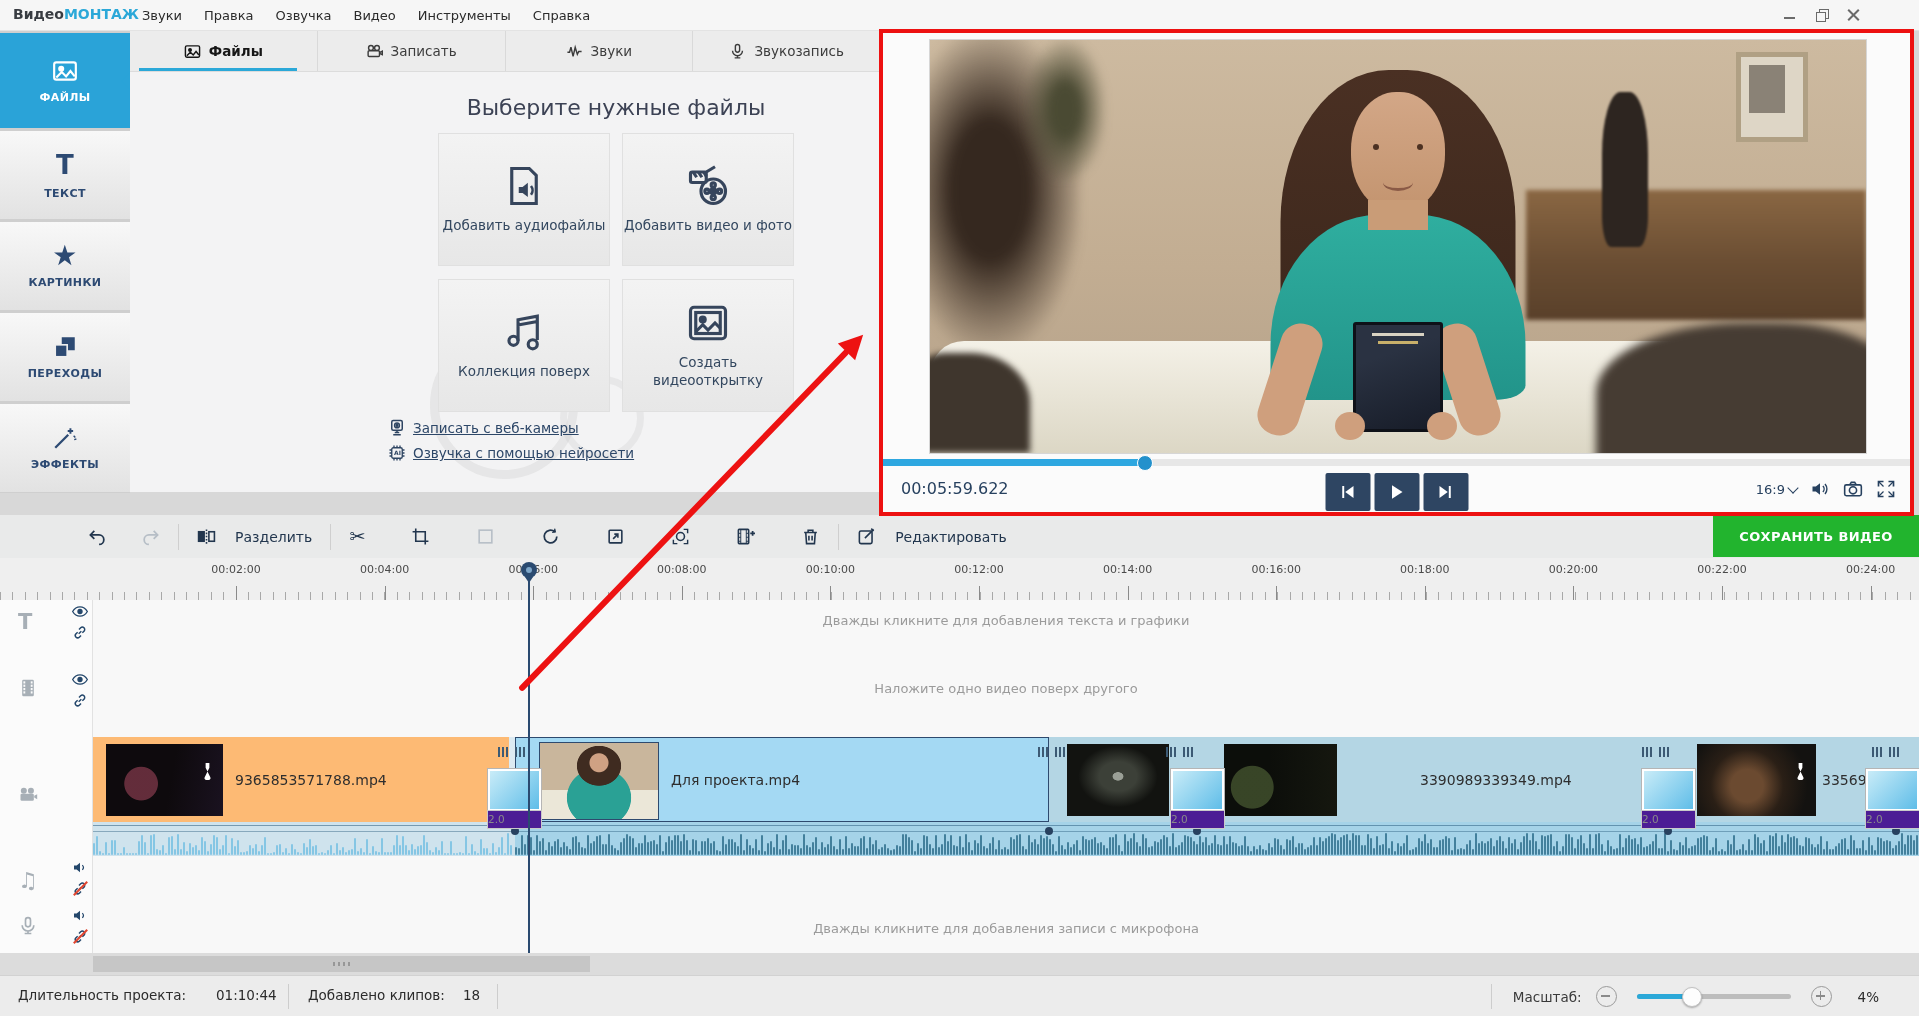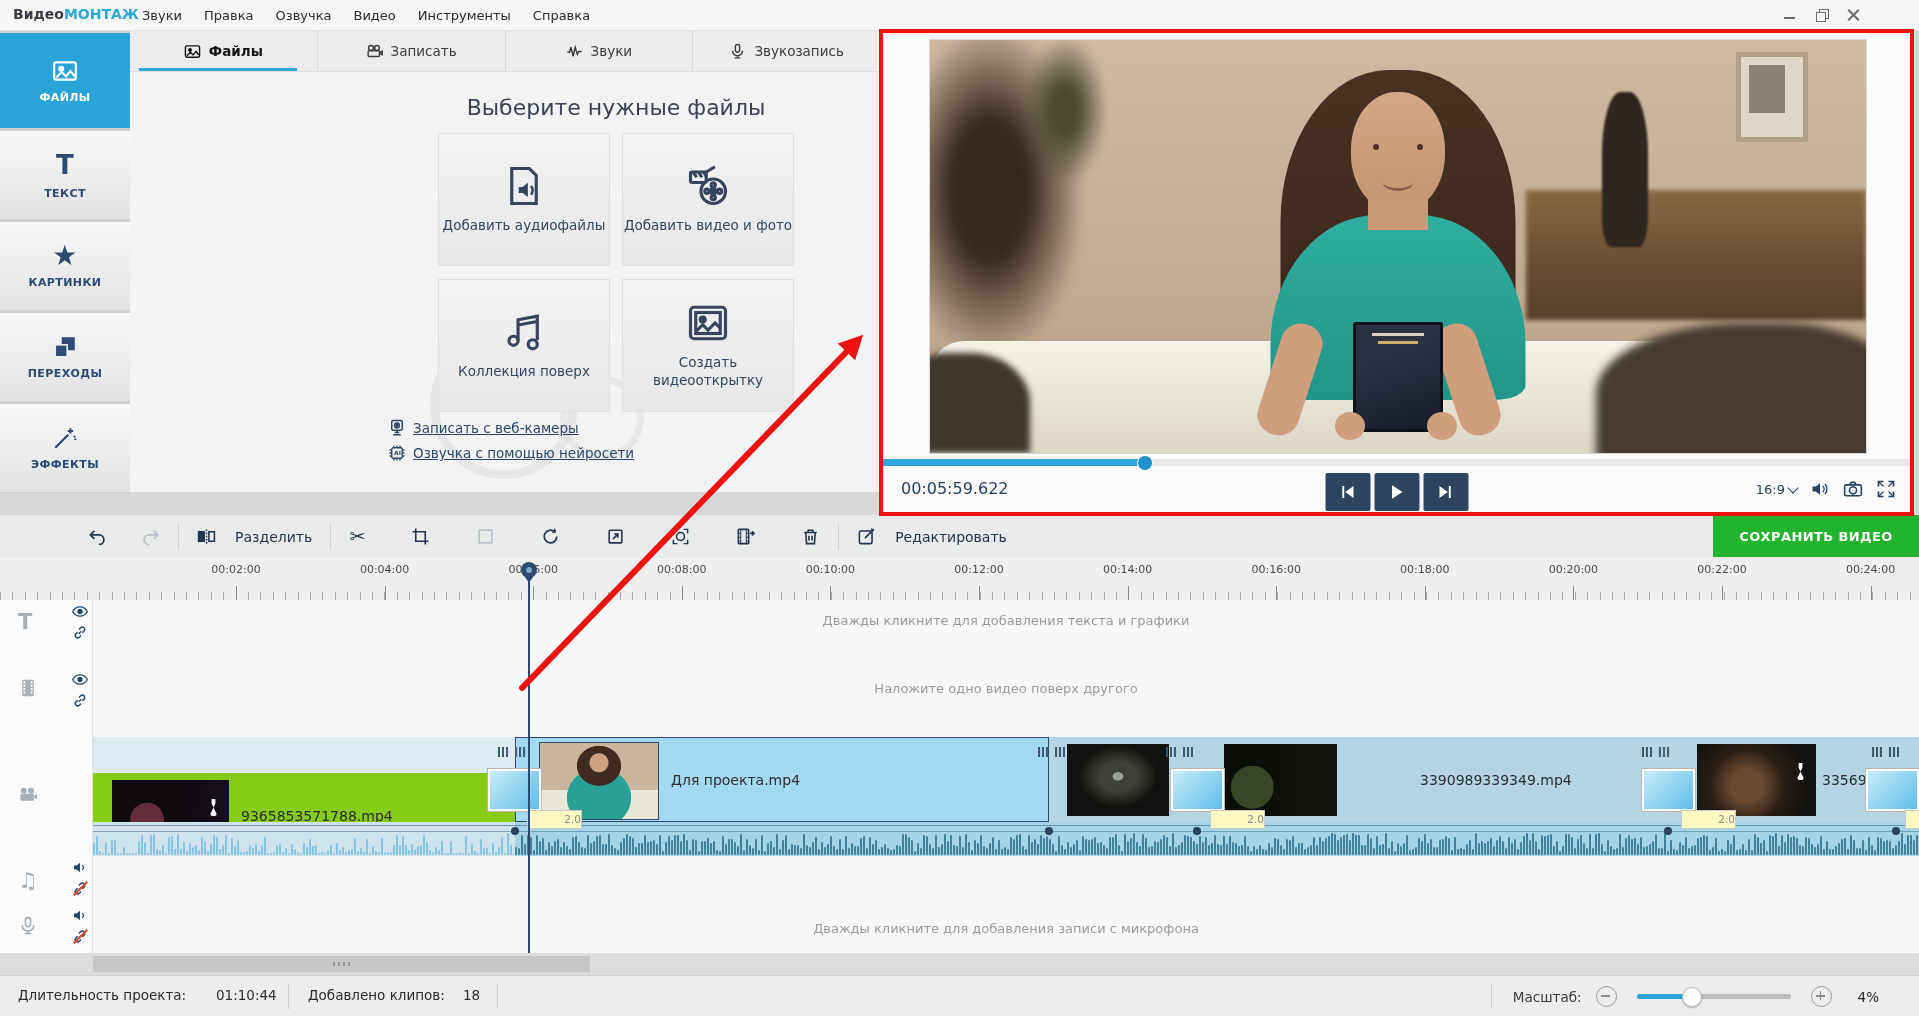--- a/index.html
+++ b/index.html
@@ -97,21 +97,21 @@
   .linkoff{position:relative;}
   .linkoff::after{content:"";position:absolute;left:-1px;top:7px;width:19px;height:2px;background:#e0442e;transform:rotate(-45deg);}
 
   
   .clip{position:absolute;top:0;height:85px;cursor:pointer;}
   .clip .cname{position:absolute;top:50%;transform:translateY(-50%);font-size:14px;color:#2e2e2e;white-space:nowrap;}
   .thumb{position:absolute;top:7px;height:72px;overflow:hidden;}
   .flask{position:absolute;right:8px;top:18px;width:15px;height:19px;}
   .transition{position:absolute;z-index:8;width:53px;cursor:pointer;}
   .transition .timg{width:53px;height:42px;background:linear-gradient(135deg,#c9ecf8,#5fbde8);border:2px solid #fff;box-sizing:border-box;box-shadow:0 0 0 1px #b5b5b5;}
-  .transition .tlbl{width:53px;height:17px;background:#fef9c3;box-shadow:0 0 0 1px #c9c9c9;font-size:10.5px;color:#8a8a8a;text-align:right;line-height:17px;margin-left:40px;}
+  .transition .tlbl{width:53px;height:17px;background:#4c1d95;box-shadow:0 0 0 1px #c9c9c9;font-size:10.5px;color:#8a8a8a;text-align:left;line-height:17px;}
   .grips{position:absolute;top:10px;display:flex;gap:7px;z-index:9;}
   .grips i{width:10px;height:10px;background:repeating-linear-gradient(90deg,#3c5a74 0 2px,transparent 2px 4px);}
 
   
   .wavestrip{position:absolute;left:0;top:822px;width:1919px;height:34px;}
   .wavebgL{position:absolute;left:93px;top:0;width:422px;height:34px;background:#cfe3ed;}
   .wavebgR{position:absolute;left:515px;top:0;width:1404px;height:34px;background:#a5d3e8;}
   .waveline{position:absolute;left:93px;top:3px;width:1826px;height:1px;background:#2e5f80;opacity:.55;}
   .waveline2{position:absolute;left:93px;top:9px;width:1826px;height:1px;background:#2e5f80;opacity:.45;}
   .wave{position:absolute;bottom:1px;display:flex;align-items:flex-end;overflow:hidden;height:24px;}
@@ -527,21 +527,21 @@
           </svg>
         <svg viewBox="0 0 24 24" fill="none" stroke="currentColor" stroke-width="2.2">
             <path d="M10 14 14 10"></path>
             <path d="M8.5 11.5 6 14a3.5 3.5 0 1 0 5 5l2.5-2.5M15.5 12.5 18 10a3.5 3.5 0 1 0-5-5l-2.5 2.5"></path>
           </svg>
       </div>
     </div>
   </div>
 
   <div class="trow" style="top:737px;height:85px;background:#dceaf2;border-bottom:1px solid #9cc3d6;">
-    <div class="clip" style="left:93px;width:422px;background:#84cc16;margin-top:36px;">
+    <div class="clip" style="left:87px;width:422px;background:#fdba74;">
       <div class="thumb" style="left:19px;width:117px;background:linear-gradient(100deg,#0e0a0d 55%,#1a1220),radial-gradient(circle at 30% 55%,#5a2430 0 18%,transparent 19%);background-blend-mode:screen;">
         <svg class="flask" viewBox="0 0 16 20">
             <path d="M5 1h6M6 1v5l5 10a2 2 0 0 1-2 3H7a2 2 0 0 1-2-3l5-10V1" fill="#fff"></path>
           </svg>
       </div>
       <div class="cname" style="left:148px;">9365853571788.mp4</div>
     </div>
     <div class="clip" style="left:515px;width:534px;background:#a4d9f3;border:1px solid #2e4a6e;box-sizing:border-box;">
       <div class="thumb" style="left:23px;top:4px;height:76px;width:118px;border:1px solid #2e4a6e;background:
         radial-gradient(circle at 50% 26%,#cfa183 0 9px,transparent 10px),

